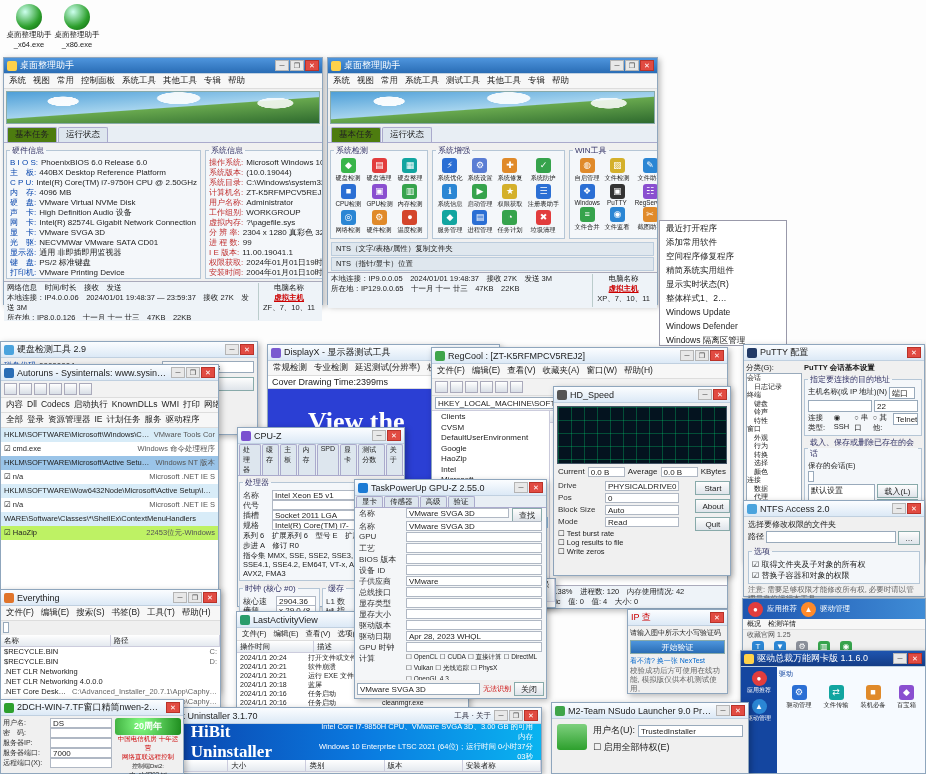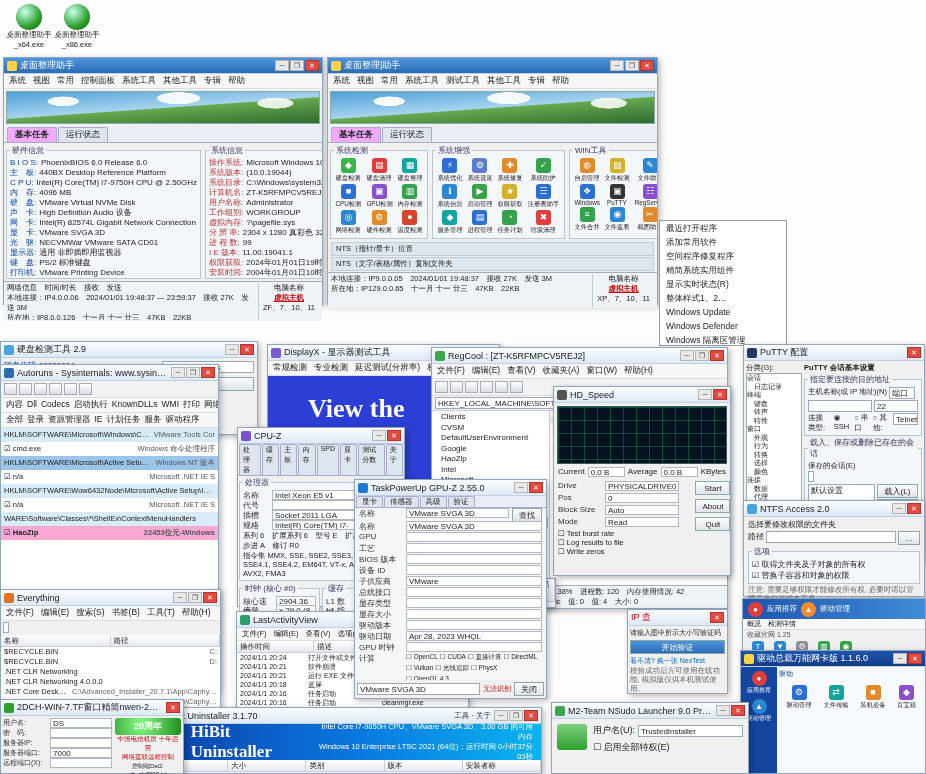--- a/index.html
+++ b/index.html
@@ -10,21 +10,21 @@
 .tb.blue{background:linear-gradient(#4e95dd,#2a6db5);color:#fff}
 .tb.dark{background:linear-gradient(#1e55b0,#143c86);color:#fff}
 .tb .ico{width:10px;height:10px;border-radius:2px;flex:0 0 auto}
 .tb .t{overflow:hidden;text-overflow:ellipsis;flex:1}
 .tbb{margin-left:auto;display:flex;gap:1px}
 .tbb span{width:14px;height:11px;line-height:10px;text-align:center;font-size:7px;background:#e8e8e8;border:1px solid #b5b5b5;color:#444;cursor:default}
 .tbb .cl{background:#e14b42;color:#fff;border-color:#b93229}
 .menu{display:flex;gap:7px;padding:1px 5px;background:#f7f7f7;border-bottom:1px solid #ddd;font-size:8.5px;white-space:nowrap;overflow:hidden}
 .tabs{display:flex;gap:1px;padding:1px 3px 0;border-bottom:1px solid #aac;background:#e8eef4}
 .tab{padding:1px 7px;border:1px solid #aac;border-bottom:none;background:#dde6ee;border-radius:2px 2px 0 0;font-size:8.5px}
-.tab.on{background:#f0abfc;font-weight:bold}
+.tab.on{background:#4d7c0f;font-weight:normal}
 .banner{height:33px;margin:2px;border:1px solid #8aa;background:
  radial-gradient(ellipse 26px 8px at 18% 30%,rgba(255,255,255,.95) 58%,transparent 62%),
  radial-gradient(ellipse 36px 10px at 55% 20%,rgba(255,255,255,.9) 58%,transparent 62%),
  radial-gradient(ellipse 30px 9px at 86% 36%,rgba(255,255,255,.85) 58%,transparent 62%),
  linear-gradient(176deg,#4e9fd8 0%,#a6d4ee 50%,#68a84e 52%,#2e6a2e 100%)}
 .grp{border:1px solid #b5c6d6;margin:2px;padding:2px 3px;background:#f4f7fa}
 .grp legend{font-size:8px;color:#336;padding:0 2px}
 .kv{display:flex;gap:3px;line-height:10px;font-size:8px;white-space:nowrap;overflow:hidden}
 .kv .k{color:#0645ad;flex:0 0 auto}
 .red .kv .k{color:#c03030}
@@ -390,22 +390,22 @@
             <span class="sq" style="background: rgb(43, 134, 212);">◉</span>
             <span class="il">文件监看</span>
           </div>
           <div class="icobtn">
             <span class="sq" style="background: rgb(224, 138, 42);">✂</span>
             <span class="il">截图助手</span>
           </div>
         </div>
     </fieldset>
   </div>
+  <div class="xbar">NTS（文字/表格/属性）复制文件夹</div>
   <div class="xbar">NTS（指针/显卡）位置</div>
-  <div class="xbar">NTS（文字/表格/属性）复制文件夹</div>
   <div class="statusbar" style="height:36px">
     <div class="lines">
       <div>本地连接：IP9.0.0.05　2024/01/01 19:48:37　接收 27K　发送 3M</div>
       <div>所在地：IP129.0.0.65　十一月 十一 廿三　47KB　22KB</div>
     </div>
     <div class="pc">
       <div>电脑名称</div>
       <div class="pcv">虚拟主机</div>
       <div>XP、7、10、11</div>
     </div>
@@ -520,21 +520,21 @@
       <span style="color:#555"></span>
     </div>
       <div class="lrow" style="line-height: 14px; background: rgb(255, 255, 255);">
       <span class="rt">☑ n/a</span>
       <span style="color:#555">Microsoft .NET IE S</span>
     </div>
       <div class="lrow" style="line-height: 14px; background: rgb(216, 236, 248);">
       <span class="rt">WARE\Software\Classes\*\ShellEx\ContextMenuHandlers</span>
       <span style="color:#555"></span>
     </div>
-      <div class="lrow" style="line-height: 14px; background: #f9a8d4; font-weight: bold;">
+      <div class="lrow" style="line-height: 14px; background: #bef264;">
       <span class="rt">☑ HaoZip</span>
       <span style="color:#555">22453位元-Windows</span>
     </div>
     </div>
 </div>
 
 <div class="win" style="left:267px;top:344px;width:233px;height:183px;display:flex;flex-direction:column">
   <div class="tb">
     <span class="ico" style="background:#7a5ad0"></span>
     <span class="t">DisplayX - 显示器测试工具</span>
@@ -544,20 +544,21 @@
         <span class="cl">✕</span>
       </span>
   </div>
   <div class="menu">
       <span>常规检测</span>
       <span>专业检测</span>
       <span>延迟测试(分辨率)</span>
       <span>校验测试</span>
       <span>屏幕信息</span>
     </div>
+  <div style="padding:1px 4px;background:#fff;border-bottom:1px solid #ddd">Cover Drawing Time:2399ms</div>
   <div class="bluearea">
     <div class="bigtxt">View the</div>
     <div style="position:absolute;left:30px;bottom:26px;font-size:8px">DisplayX ver 1.21 by h</div>
   </div>
 </div>
 
 <div class="win" style="left:431px;top:347px;width:297px;height:262px;display:flex;flex-direction:column">
   <div class="tb">
     <span class="ico" style="background:#3fa54a"></span>
     <span class="t">RegCool : [ZT-K5RFMPCV5REJ2]</span>

